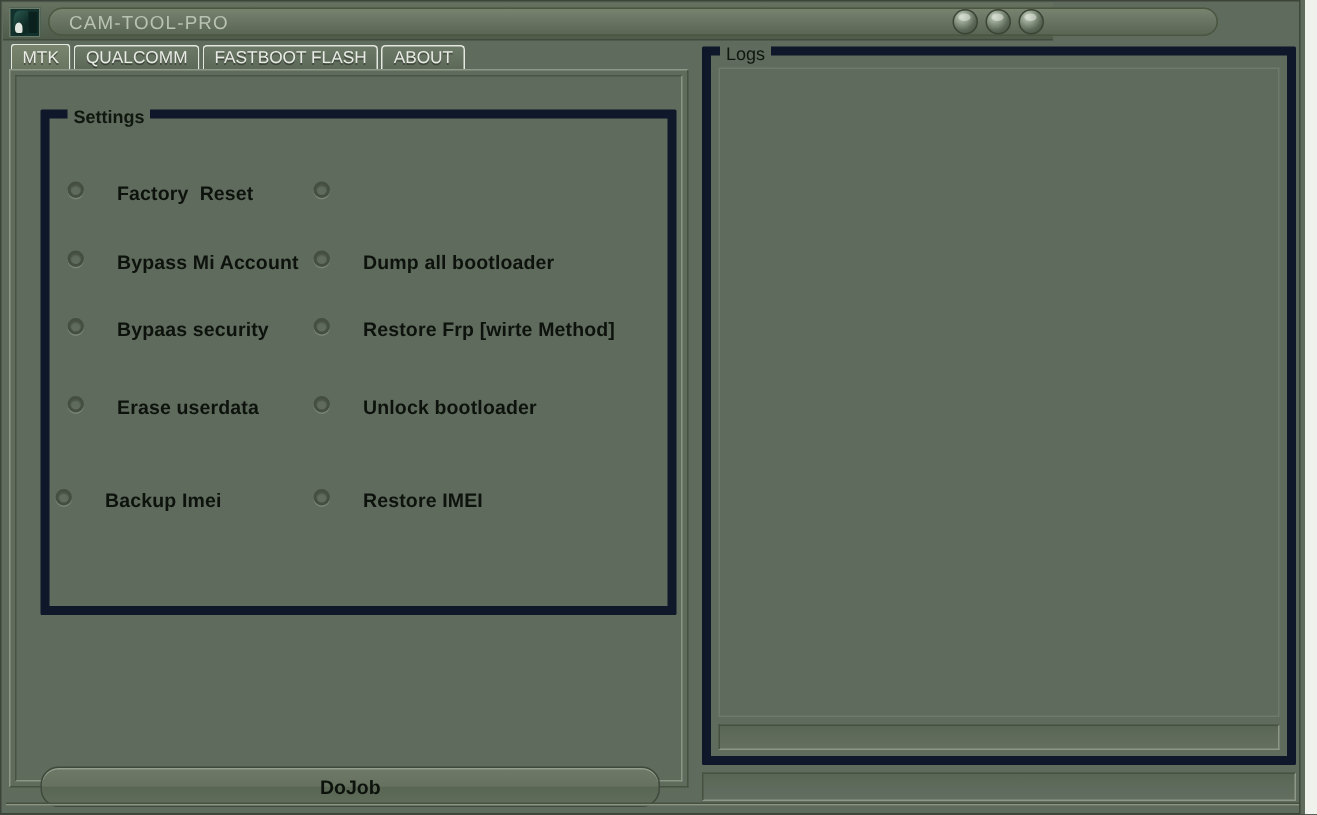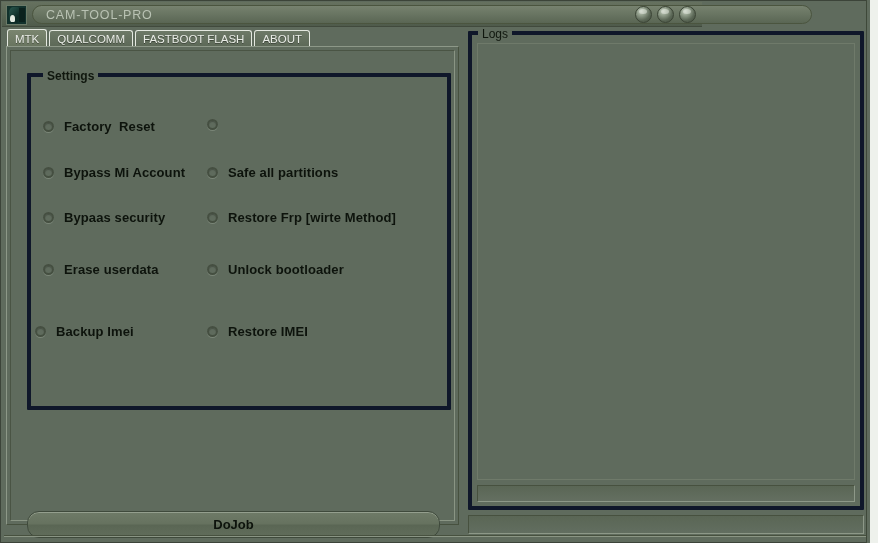--- a/index.html
+++ b/index.html
@@ -171,21 +171,21 @@
     border: 1px solid #4a5444;
     border-right-color: #8a9584;
     border-bottom-color: #8a9584;
     box-sizing: border-box;
   }
 
   
   .groupbox {
     position: absolute;
     box-sizing: border-box;
-    border: 4px solid #0f172a;
+    border: 6px solid #0f172a;
     border-radius: 1px;
   }
   .groupbox > .gb-title {
     position: absolute;
     top: -8px;
     left: 12px;
     padding: 0 4px;
     background: #5f6b5d;
     font-size: 12px;
     line-height: 14px;
@@ -218,22 +218,22 @@
   
   .options {
     position: absolute;
     left: 0; top: 0;
     width: 100%;
     height: 100%;
   }
   .radio-opt {
     position: absolute;
     display: flex;
-    align-items: center;
-    gap: 10px;
+    align-items: flex-start;
+    gap: 22px;
     cursor: default;
     white-space: nowrap;
   }
   .radio-mark {
     width: 11px;
     height: 11px;
     border-radius: 50%;
     border: 2px solid #454f41;
     background: #5f6b5d;
     box-sizing: border-box;
@@ -407,21 +407,21 @@
             <div class="radio-opt" style="left:4px; top:247px;">
               <span class="radio-mark"></span>
               <span class="radio-label">Backup Imei</span>
             </div>
 
             <div class="radio-opt" style="left:176px; top:42px;">
               <span class="radio-mark"></span>
             </div>
             <div class="radio-opt" style="left:176px; top:88px;">
               <span class="radio-mark"></span>
-              <span class="radio-label">Safe all partitions</span>
+              <span class="radio-label">Dump all bootloader</span>
             </div>
             <div class="radio-opt" style="left:176px; top:133px;">
               <span class="radio-mark"></span>
               <span class="radio-label">Restore Frp [wirte Method]</span>
             </div>
             <div class="radio-opt" style="left:176px; top:185px;">
               <span class="radio-mark"></span>
               <span class="radio-label">Unlock bootloader</span>
             </div>
             <div class="radio-opt" style="left:176px; top:247px;">

